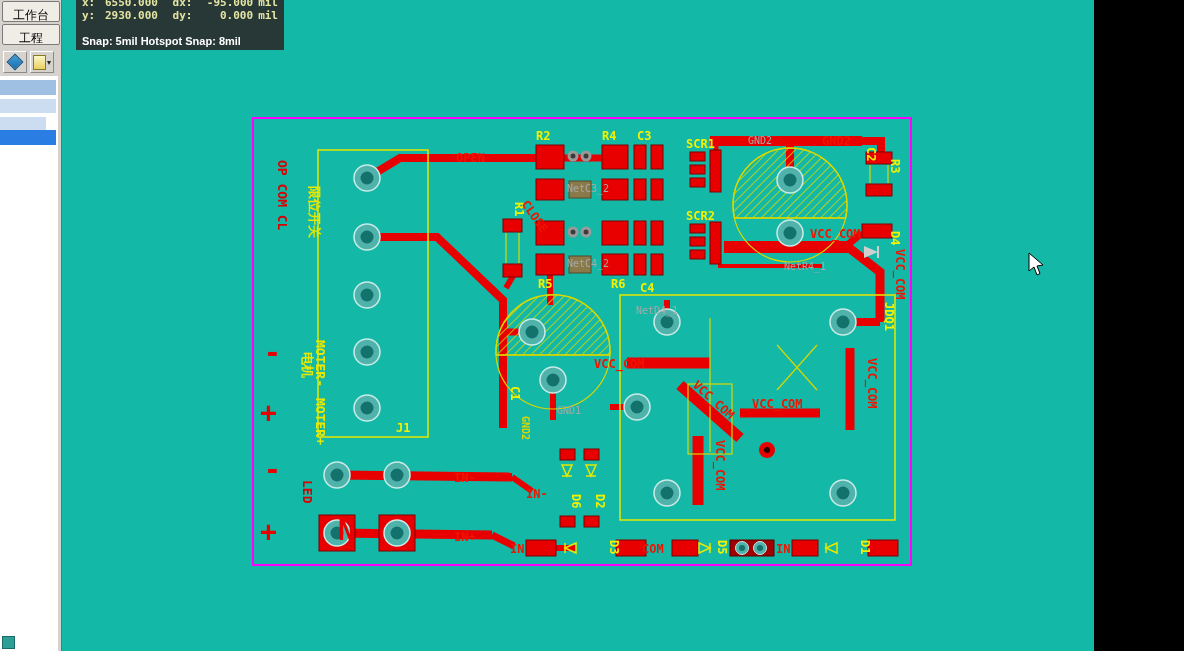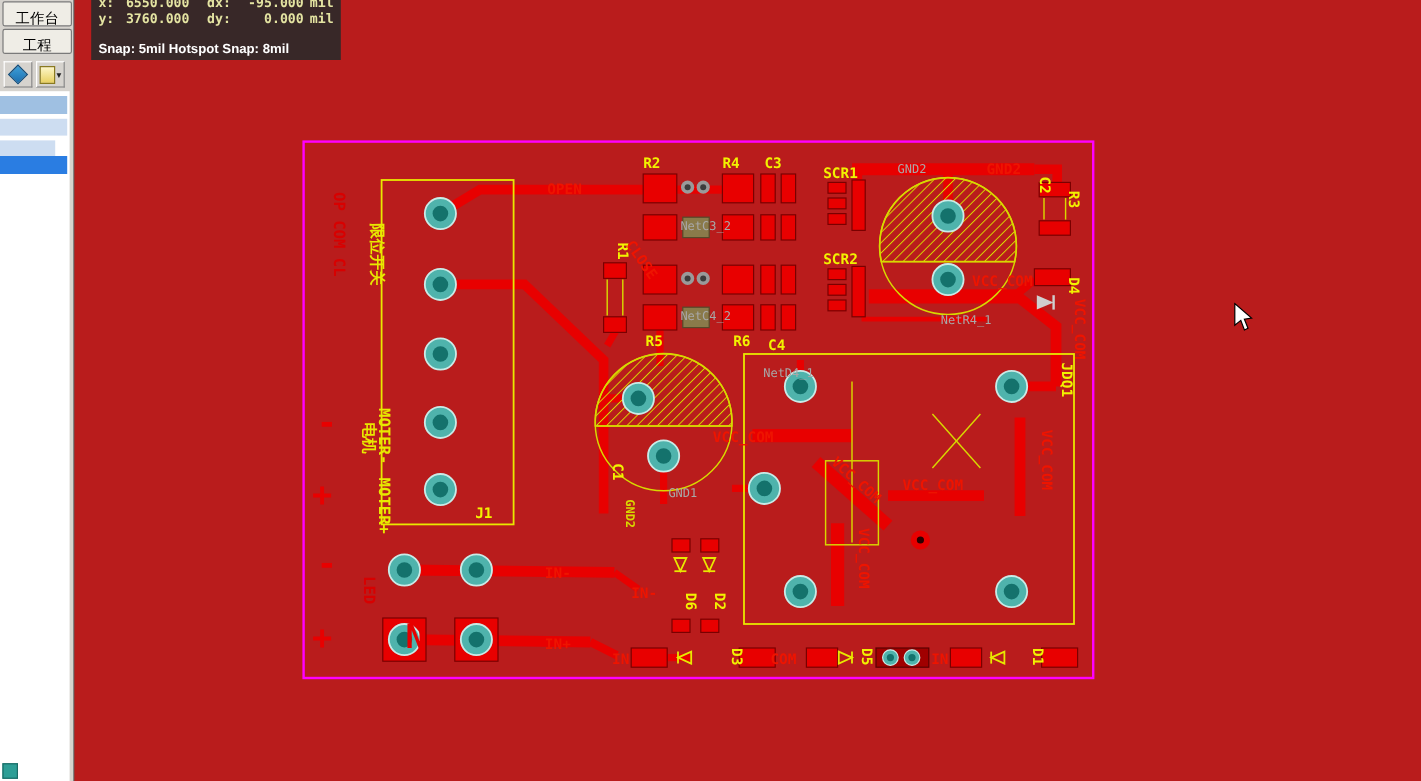--- a/index.html
+++ b/index.html
@@ -29,21 +29,21 @@
   
   .hud{position:absolute;left:76px;top:-6px;width:196px;background:rgba(42,42,42,.9);
     padding:2px 6px 3px 6px;z-index:30;}
   .hud-row{display:flex;font:bold 11px "DejaVu Sans Mono",monospace;color:#e4e4a2;line-height:13px;}
   .hl{width:16px;}
   .hv{width:64px;text-align:right;}
   .hl2{width:30px;text-align:right;margin-left:6px;}
   .hu{margin-left:5px;}
   .hud-snap{font:bold 11px "Liberation Sans",sans-serif;color:#fff;margin-top:13px;}
   
-  .canvas{position:absolute;left:62px;top:0;width:1122px;height:651px;background:#b91c1c;}
+  .canvas{position:absolute;left:62px;top:0;width:1032px;height:651px;background:#14b8a6;}
   svg text{user-select:none;}
   .des{fill:#f2f200;font:bold 12px "DejaVu Sans Mono",monospace;}
   .net{fill:#a8a8a8;font:10px "DejaVu Sans Mono",monospace;}
   .rnet{fill:#ee1400;font:bold 12px "DejaVu Sans Mono",monospace;}
   .silkr{fill:#d80000;font:bold 13px "DejaVu Sans Mono",monospace;}
   .silky{fill:#e8e800;font:bold 13px "DejaVu Sans Mono",monospace;}
   .silky10{fill:#d8d800;font:bold 10px "DejaVu Sans Mono",monospace;}
   .big{fill:#e80000;font:bold 28px "DejaVu Sans Mono",monospace;}
   .sym{fill:#e80000;font:bold 28px "DejaVu Sans Mono",monospace;}
   .trace{stroke:#e80000;fill:none;}
@@ -86,21 +86,21 @@
 <div class="hud">
   <div class="hud-row">
     <span class="hl">x:</span>
     <span class="hv">6550.000</span>
     <span class="hl2">dx:</span>
     <span class="hv">-95.000</span>
     <span class="hu">mil</span>
   </div>
   <div class="hud-row">
     <span class="hl">y:</span>
-    <span class="hv">3760.000</span>
+    <span class="hv">2930.000</span>
     <span class="hl2">dy:</span>
     <span class="hv">0.000</span>
     <span class="hu">mil</span>
   </div>
   <div class="hud-snap">Snap: 5mil Hotspot Snap: 8mil</div>
 </div>
 
 <div class="canvas">
 <svg width="1122" height="651" viewBox="0 0 1122 651">
   <defs>

